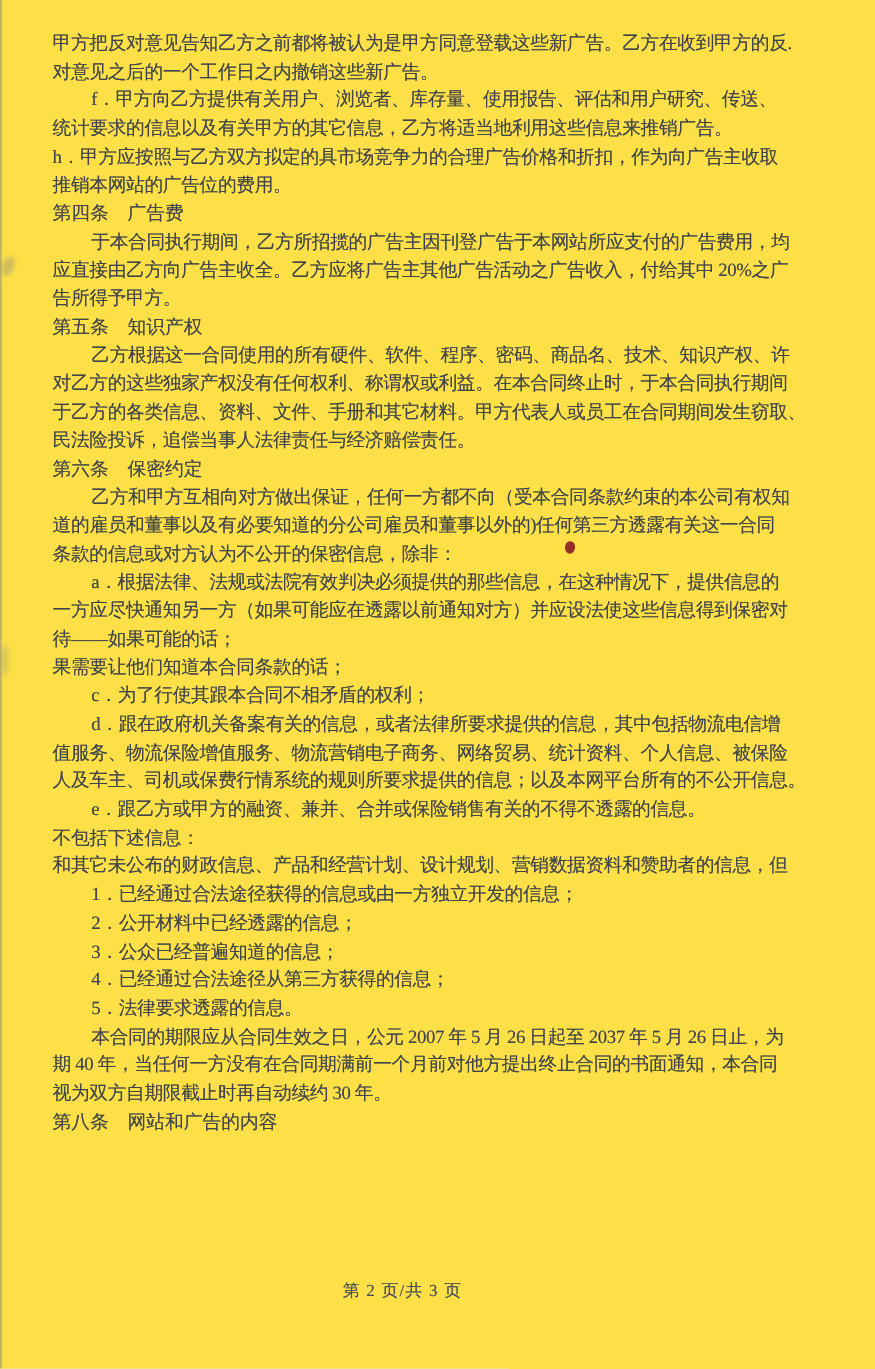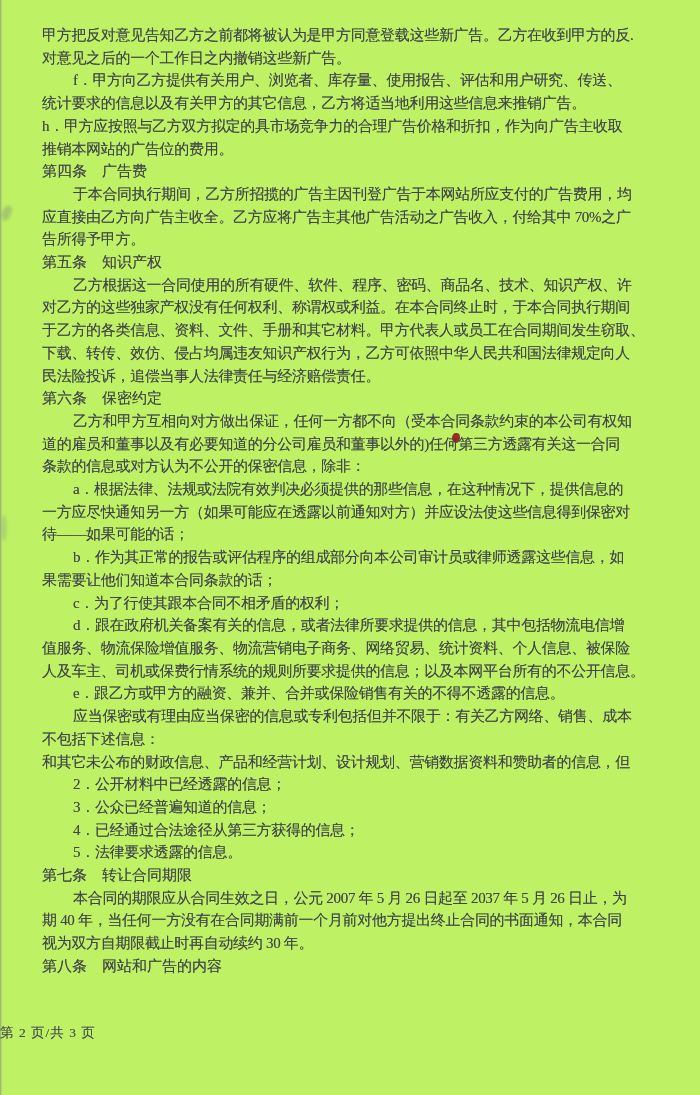--- a/index.html
+++ b/index.html
@@ -44,74 +44,71 @@
   }
   .line.indent { padding-left: 31px; font-family: Liberation Serif, serif; }
   .line.heading { letter-spacing: 0; }
   .red-mark {
     position: absolute; left: 452px; top: 433px; width: 8px; height: 10px;
     border-radius: 50% 45% 55% 50%;
     opacity: 0.9;
   }
   .footer {
     position: absolute; left: 0; top: 1024px; width: 644px;
-    text-align: left;
+    text-align: center;
     font-size: 13.5px;
     letter-spacing: 1px;
     color: #4a4e54;
     text-shadow: 0 0 0.5px rgba(62,66,72,0.5);
   }
 </style>
 </head>
 <body>
 
-<div class="page" style="background: #bef264; color: rgb(65, 69, 74);">
+<div class="page" style="background: #fde047; color: rgb(65, 69, 74);">
   <div class="scan-edge"></div>
   <div class="smudge"></div>
   <div class="smudge2"></div>
 
   <div class="body-text">
       <div class="line">甲方把反对意见告知乙方之前都将被认为是甲方同意登载这些新广告。乙方在收到甲方的反.</div>
       <div class="line">对意见之后的一个工作日之内撤销这些新广告。</div>
       <div class="line indent">f．甲方向乙方提供有关用户、浏览者、库存量、使用报告、评估和用户研究、传送、</div>
       <div class="line">统计要求的信息以及有关甲方的其它信息，乙方将适当地利用这些信息来推销广告。</div>
       <div class="line">h．甲方应按照与乙方双方拟定的具市场竞争力的合理广告价格和折扣，作为向广告主收取</div>
       <div class="line">推销本网站的广告位的费用。</div>
       <div class="line heading">第四条　广告费</div>
       <div class="line indent">于本合同执行期间，乙方所招揽的广告主因刊登广告于本网站所应支付的广告费用，均</div>
-      <div class="line">应直接由乙方向广告主收全。乙方应将广告主其他广告活动之广告收入，付给其中 70%之广</div>
+      <div class="line">应直接由乙方向广告主收全。乙方应将广告主其他广告活动之广告收入，付给其中 20%之广</div>
       <div class="line">告所得予甲方。</div>
       <div class="line heading">第五条　知识产权</div>
       <div class="line indent">乙方根据这一合同使用的所有硬件、软件、程序、密码、商品名、技术、知识产权、许</div>
       <div class="line">对乙方的这些独家产权没有任何权利、称谓权或利益。在本合同终止时，于本合同执行期间</div>
       <div class="line">于乙方的各类信息、资料、文件、手册和其它材料。甲方代表人或员工在合同期间发生窃取、</div>
-      <div class="line">下载、转传、效仿、侵占均属违友知识产权行为，乙方可依照中华人民共和国法律规定向人</div>
       <div class="line">民法险投诉，追偿当事人法律责任与经济赔偿责任。</div>
       <div class="line heading">第六条　保密约定</div>
       <div class="line indent">乙方和甲方互相向对方做出保证，任何一方都不向（受本合同条款约束的本公司有权知</div>
       <div class="line">道的雇员和董事以及有必要知道的分公司雇员和董事以外的)任何第三方透露有关这一合同</div>
       <div class="line">条款的信息或对方认为不公开的保密信息，除非：</div>
       <div class="line indent">a．根据法律、法规或法院有效判决必须提供的那些信息，在这种情况下，提供信息的</div>
       <div class="line">一方应尽快通知另一方（如果可能应在透露以前通知对方）并应设法使这些信息得到保密对</div>
       <div class="line">待——如果可能的话；</div>
-      <div class="line indent">b．作为其正常的报告或评估程序的组成部分向本公司审计员或律师透露这些信息，如</div>
       <div class="line">果需要让他们知道本合同条款的话；</div>
       <div class="line indent">c．为了行使其跟本合同不相矛盾的权利；</div>
       <div class="line indent">d．跟在政府机关备案有关的信息，或者法律所要求提供的信息，其中包括物流电信增</div>
       <div class="line">值服务、物流保险增值服务、物流营销电子商务、网络贸易、统计资料、个人信息、被保险</div>
       <div class="line">人及车主、司机或保费行情系统的规则所要求提供的信息；以及本网平台所有的不公开信息。</div>
       <div class="line indent">e．跟乙方或甲方的融资、兼并、合并或保险销售有关的不得不透露的信息。</div>
-      <div class="line indent">应当保密或有理由应当保密的信息或专利包括但并不限于：有关乙方网络、销售、成本</div>
       <div class="line">不包括下述信息：</div>
       <div class="line">和其它未公布的财政信息、产品和经营计划、设计规划、营销数据资料和赞助者的信息，但</div>
+      <div class="line indent">1．已经通过合法途径获得的信息或由一方独立开发的信息；</div>
       <div class="line indent">2．公开材料中已经透露的信息；</div>
       <div class="line indent">3．公众已经普遍知道的信息；</div>
       <div class="line indent">4．已经通过合法途径从第三方获得的信息；</div>
       <div class="line indent">5．法律要求透露的信息。</div>
-      <div class="line heading">第七条　转让合同期限</div>
       <div class="line indent">本合同的期限应从合同生效之日，公元 2007 年 5 月 26 日起至 2037 年 5 月 26 日止，为</div>
       <div class="line">期 40 年，当任何一方没有在合同期满前一个月前对他方提出终止合同的书面通知，本合同</div>
       <div class="line">视为双方自期限截止时再自动续约 30 年。</div>
       <div class="line heading">第八条　网站和广告的内容</div>
     </div>
 
   <div class="red-mark" style="background: rgb(140, 28, 36);"></div>
 
   <div class="footer">第 2 页/共 3 页</div>
 </div>

